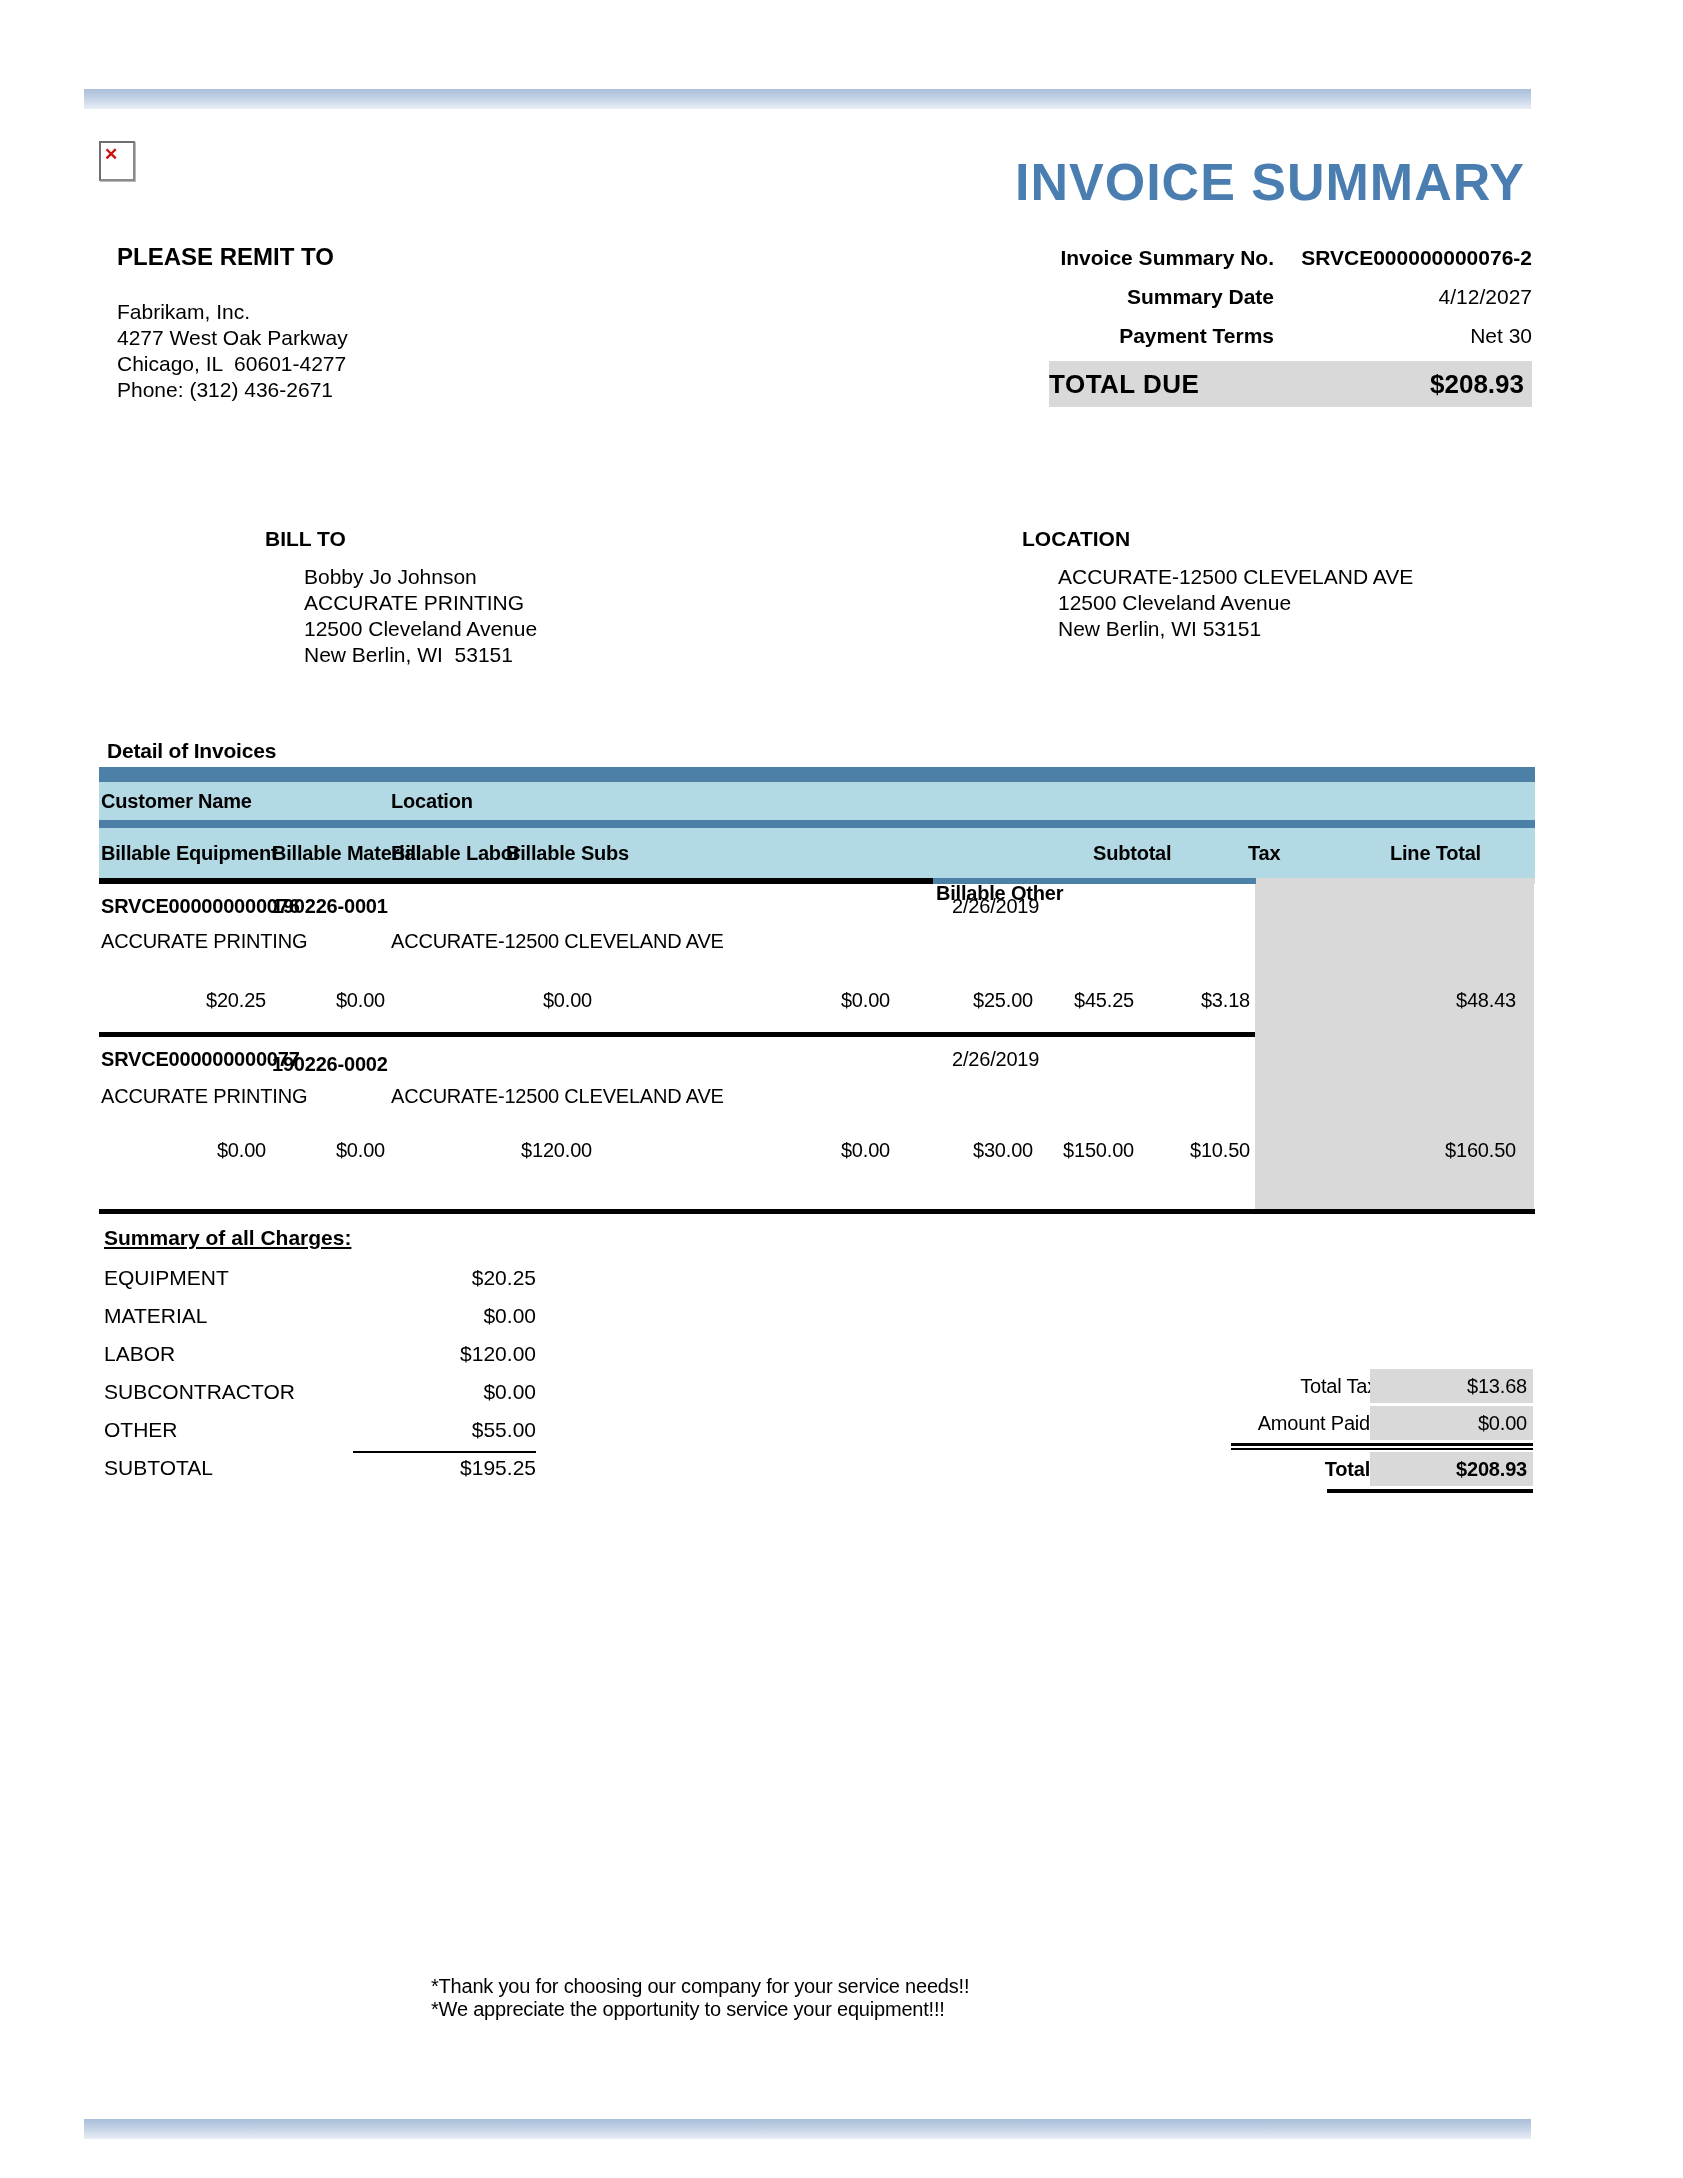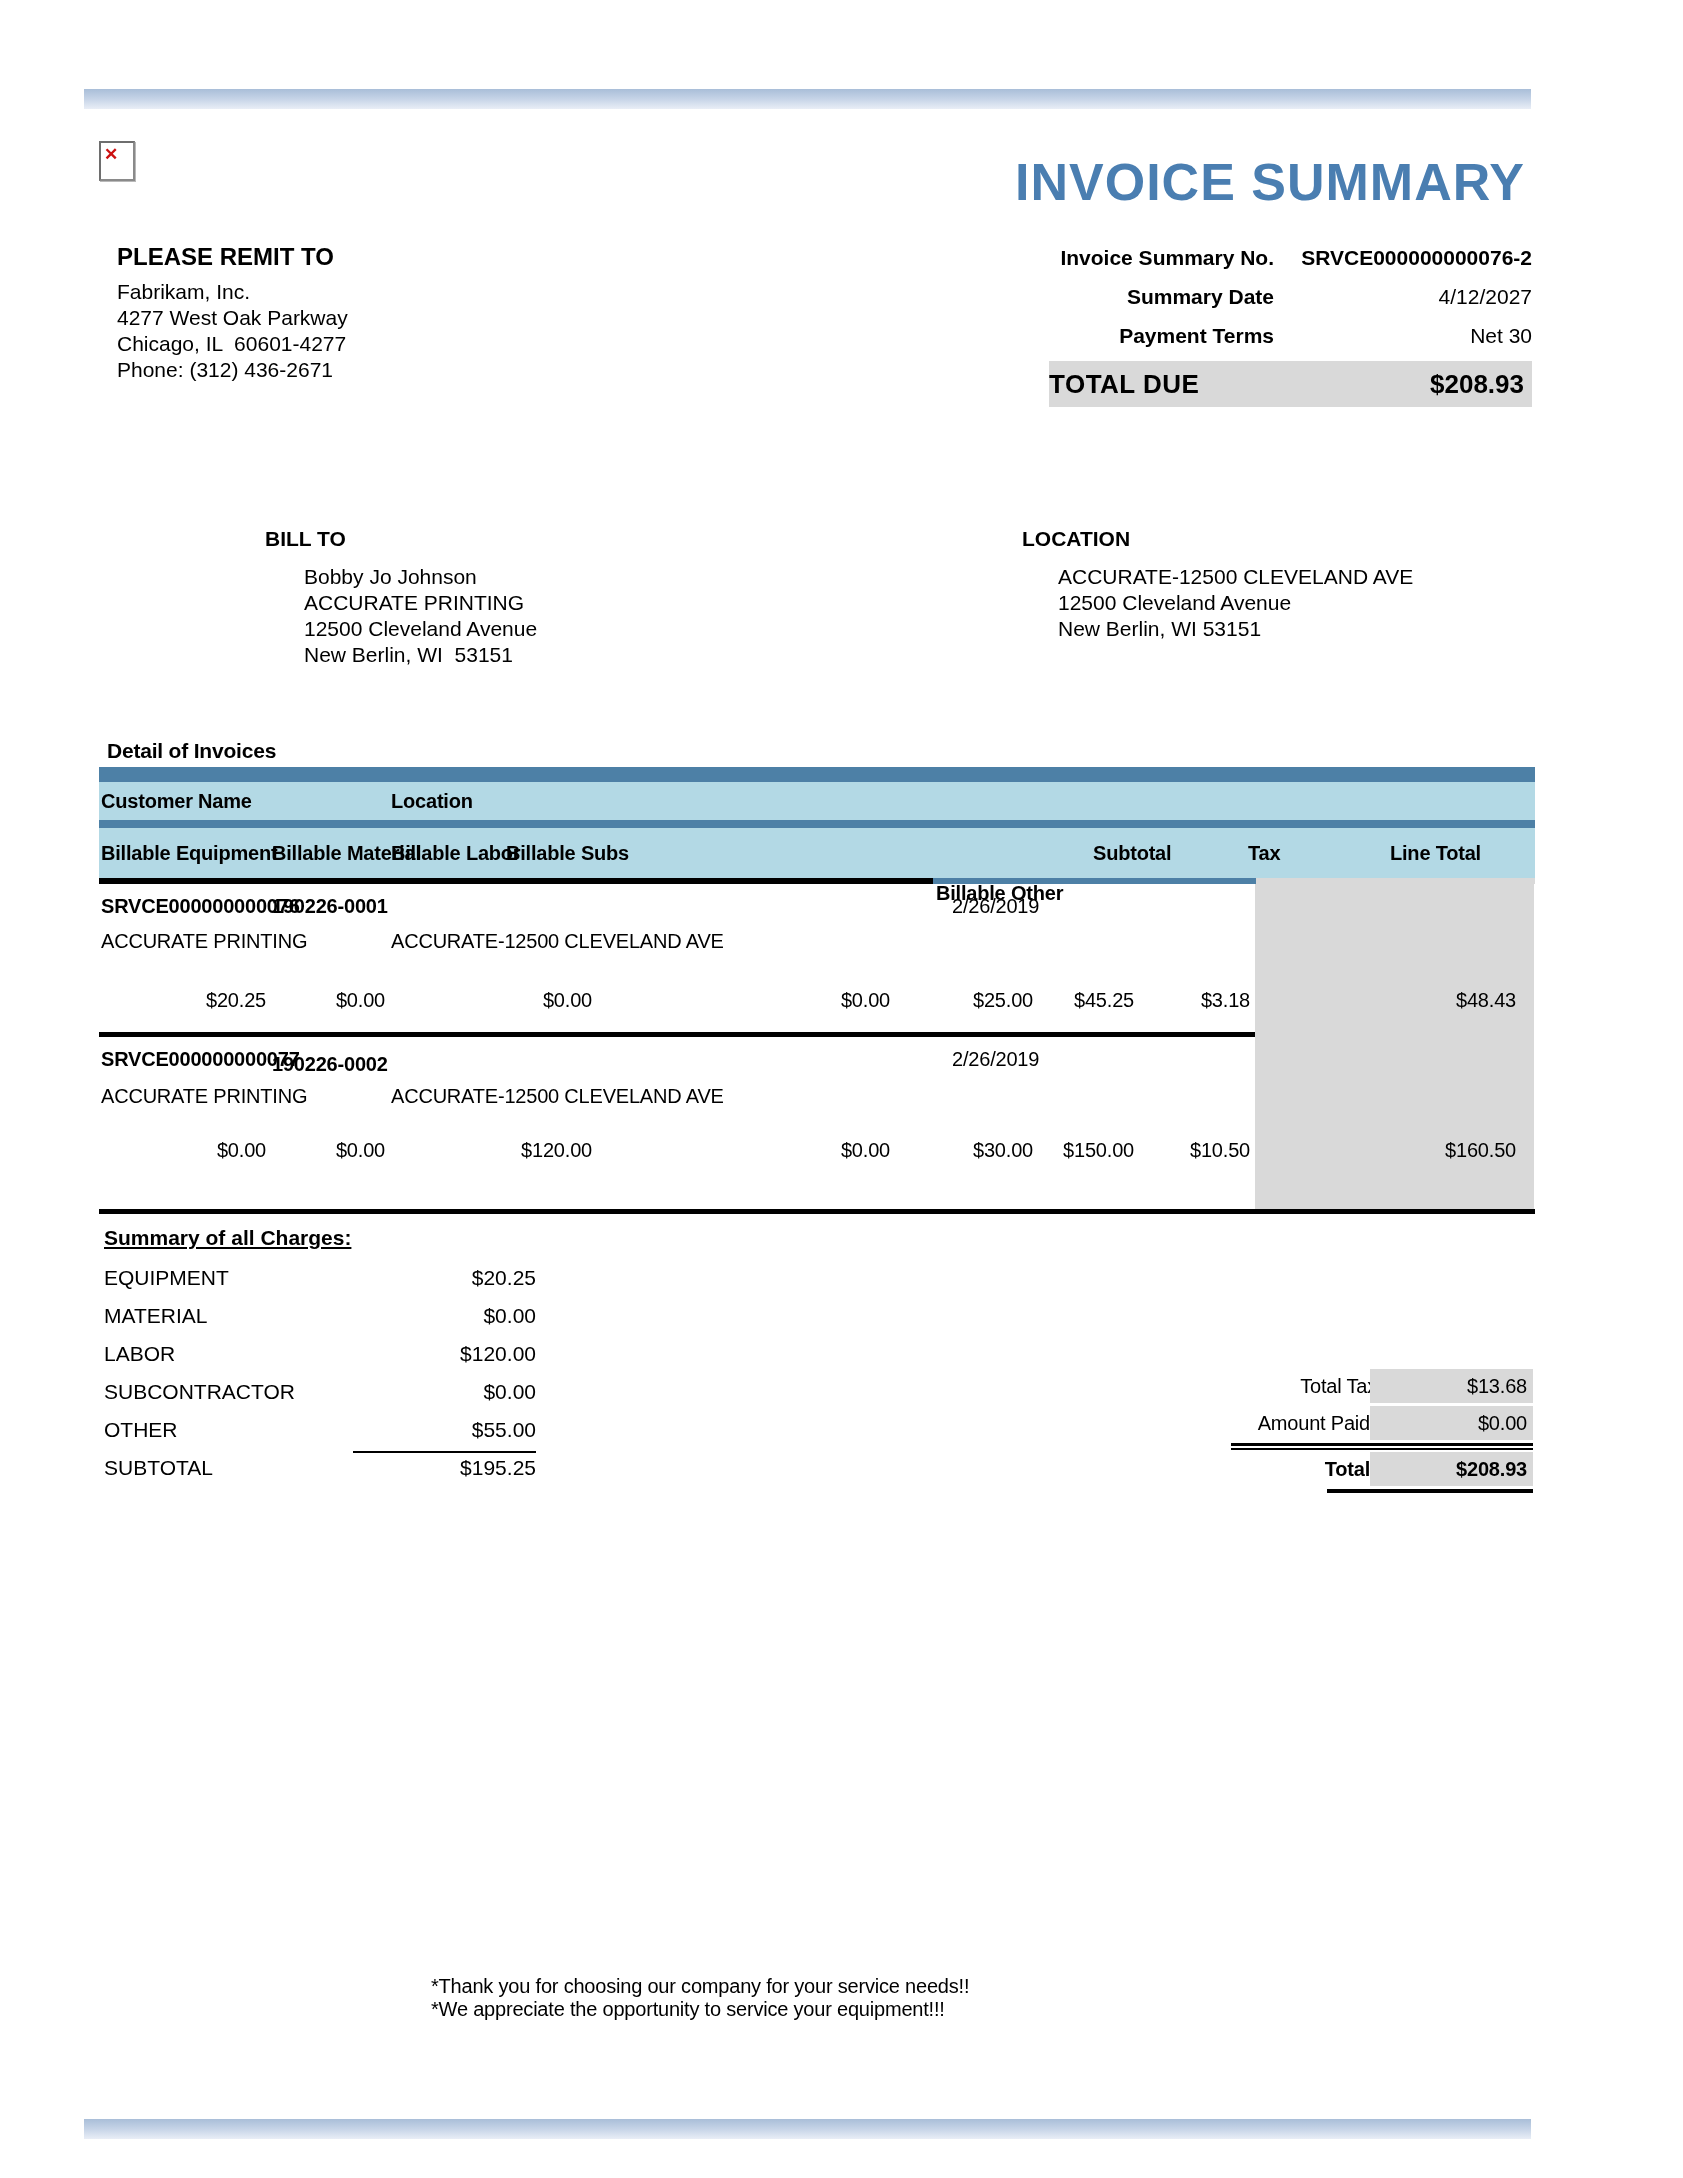--- a/index.html
+++ b/index.html
@@ -29,21 +29,21 @@
   }
 
   .page-title{
     position:absolute; top:144px; right:150px; margin:8px;
     font-size:52px; font-weight:bold; letter-spacing:1px; color:#4a7eb1;
     font-family:"Liberation Sans", sans-serif; white-space:nowrap;
   }
 
   
   .remit{position:absolute; left:117px; top:243px;}
-  .remit .heading{font-size:24px; font-weight:bold; margin-bottom:8px;}
+  .remit .heading{font-size:24px; font-weight:bold; margin-bottom:28px;}
   .remit .line{font-size:21px; line-height:26px; white-space:pre;}
 
   
   .suminfo{position:absolute; left:1044px; top:246px; width:488px;}
   .suminfo .row{display:flex; align-items:baseline; margin-bottom:15px;}
   .suminfo .lbl{width:230px; text-align:right; font-weight:bold; font-size:21px; white-space:nowrap;}
   .suminfo .val{flex:1; text-align:right; font-size:21px; white-space:nowrap;}
   .suminfo .val.bold{font-weight:bold;}
   .total-due{
     position:absolute; left:1049px; top:361px; width:483px; height:46px;

